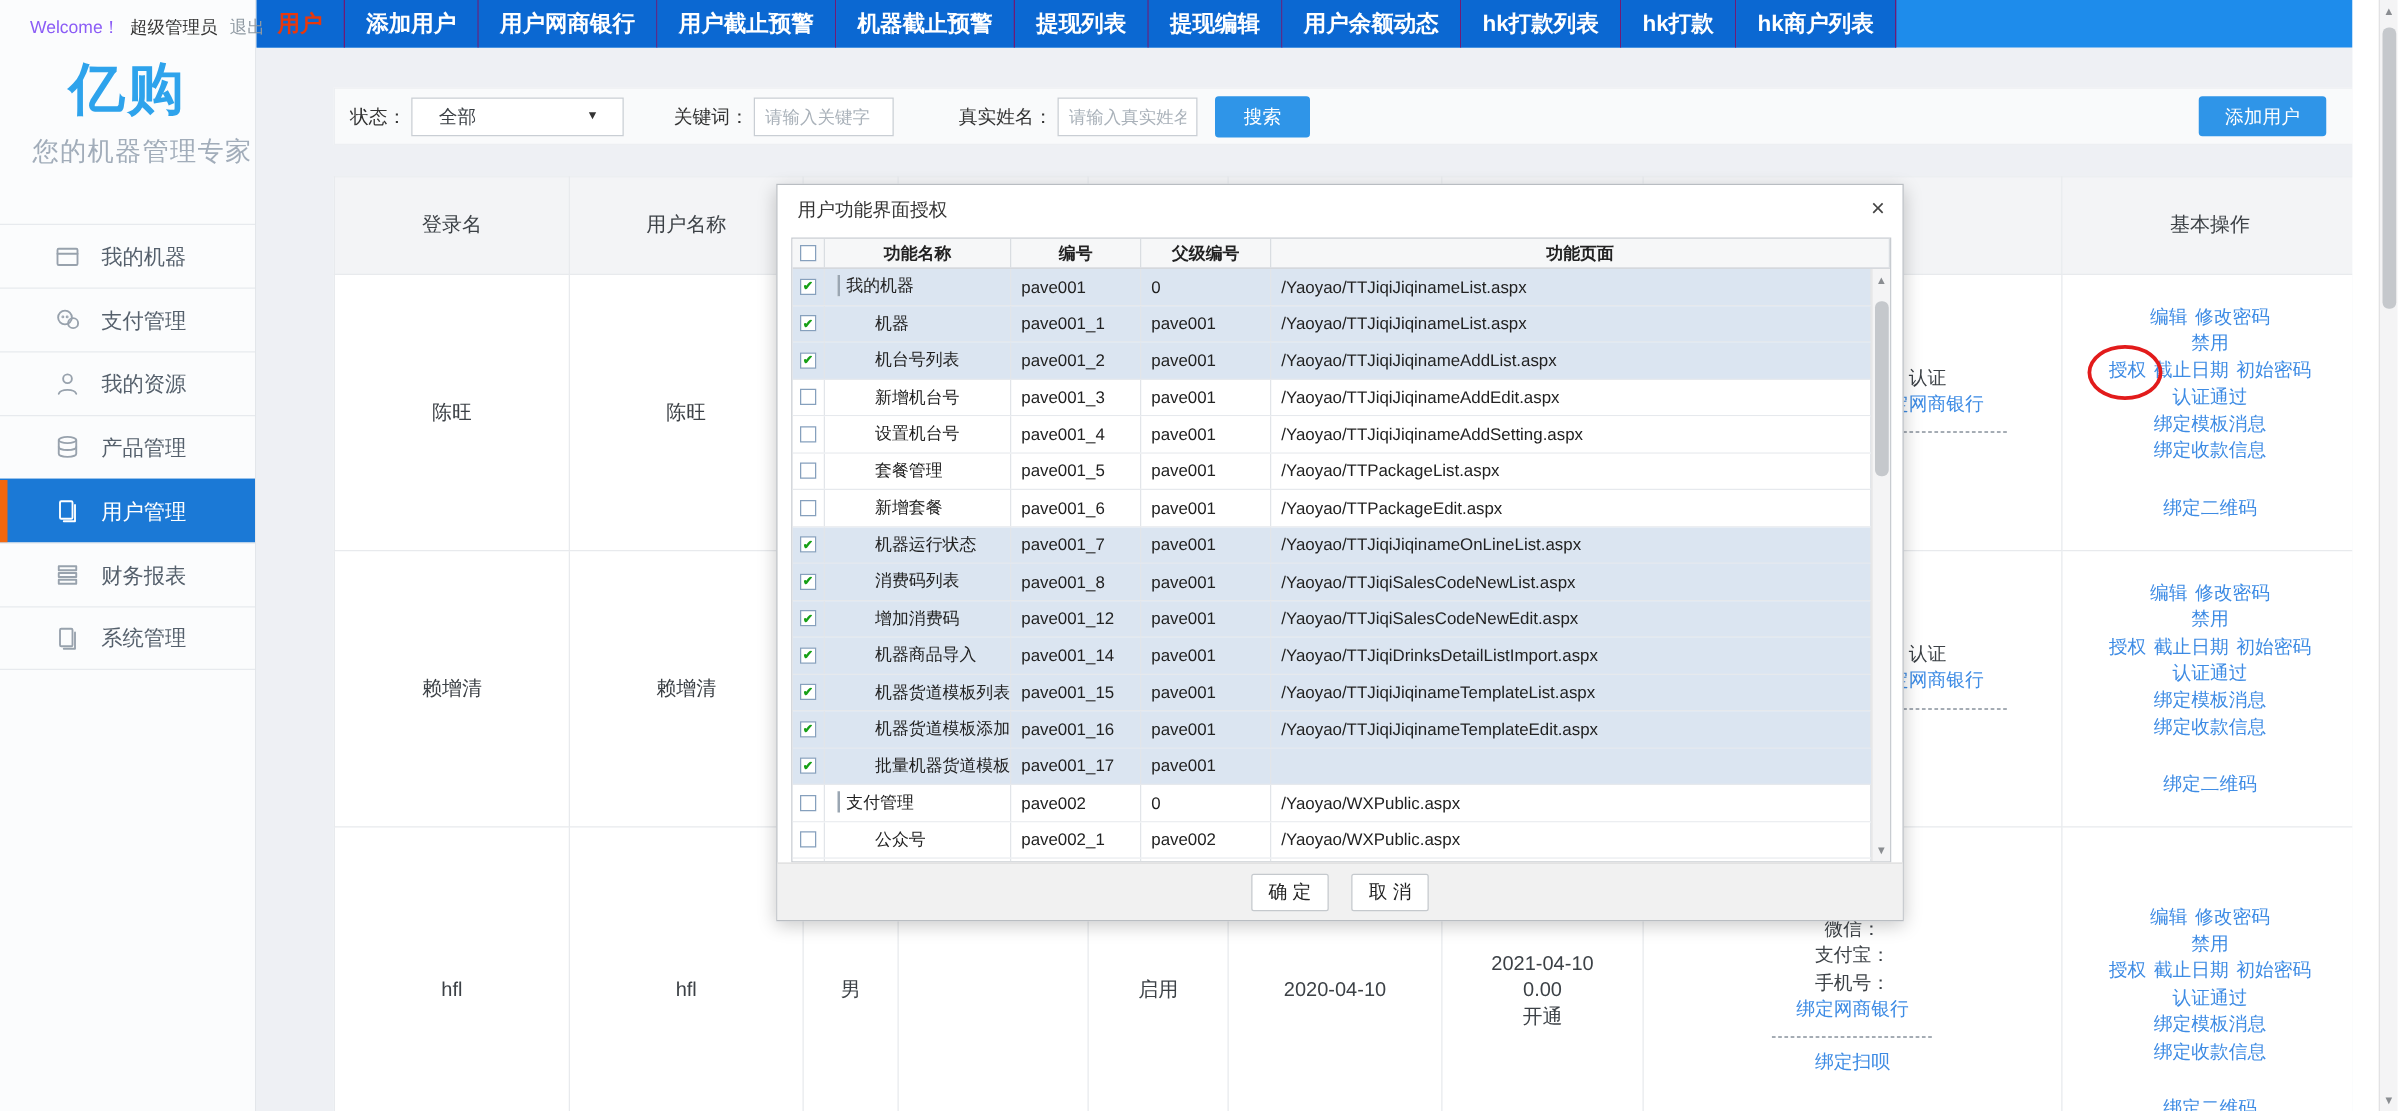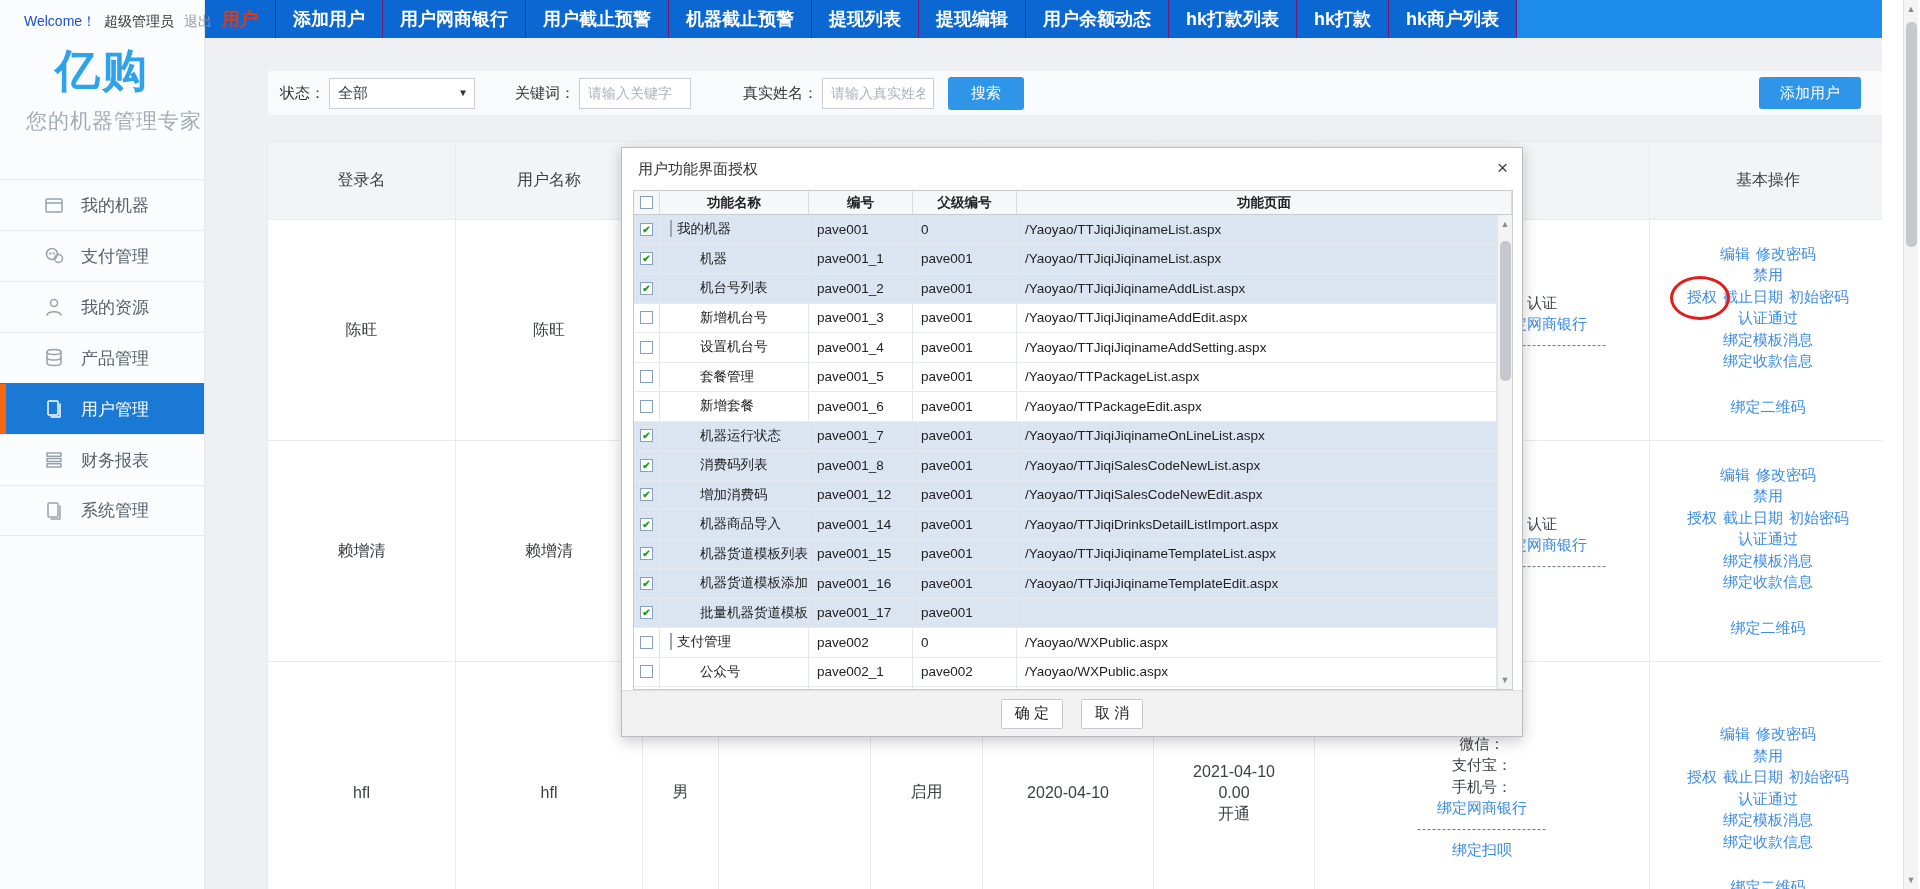--- a/index.html
+++ b/index.html
@@ -7,21 +7,21 @@
   body {
     position:relative;
     font-family:"Liberation Sans", sans-serif;
     background:#eef0f4;
     color:#3c4146;
   }
   
   #sidebar { position:absolute; left:0; top:0; width:205px; height:889px;
     background:#fbfcfd; border-right:1px solid #e3e6ea; z-index:2; }
   .welcome-row { padding-top:13px; text-align:center; font-size:14px; white-space:nowrap; }
-  .welcome-txt { color:#1d4ed8;margin-left:24px; }
+  .welcome-txt { color:#8b5cf6;margin-left:24px; }
   .admin-name { color:#333; margin-left:4px; }
   .logout-link { color:#909aa3; margin-left:6px; cursor:pointer; }
   .logo { text-align:center; margin-top:10px; font-size:45px; font-weight:900;
     color:#2ea3ec; letter-spacing:2px; }
   .slogan { text-align:center; margin-top:6px; font-size:21px; color:#a2adba; letter-spacing:1px;padding-left:24px; }
   #sidebar-menu { position:absolute; left:0; top:179px; width:100%; }
   .side-item { height:51px; display:flex; align-items:center; padding-left:42px;
     border-top:1px solid #e7eaee; color:#55606c; font-size:17px; cursor:pointer; position:relative; }
   .side-item:last-child { border-bottom:1px solid #e7eaee; }
   .side-item .icon { width:24px; height:24px; margin-right:15px; color:#98a2ad; display:inline-flex; }
@@ -35,23 +35,23 @@
   .nav-tab { background:#0b68d2; color:#fff; font-size:18px; font-weight:600;
     line-height:38px; padding:0 17px; border-right:1px solid #701a75;
     white-space:nowrap; cursor:pointer; }
   .nav-tab.active { color:#e8380d; }
   
   #content { position:absolute; left:205px; top:38px; width:1677px; height:851px; overflow:hidden; }
   
   #filter-bar { position:absolute; left:62px; top:32px; width:1620px; height:46px;
     background:#f9fafb; border:1px solid #edeff2; display:flex; align-items:center; }
   .fl-label { font-size:15px; color:#333; margin-left:12px; white-space:nowrap; }
-  .select-box { width:146px; height:31px; background:#fff; border:1px solid #c9ced4;
+  .select-box { width:170px; height:31px; background:#fff; border:1px solid #c9ced4;
     display:flex; align-items:center; justify-content:space-between;
-    padding:0 8px; font-size:15px; margin-left:4px; cursor:pointer;font-family:Liberation Mono, monospace; }
+    padding:0 21px; font-size:15px; margin-left:4px; cursor:pointer;font-family:Liberation Mono, monospace; }
   .select-caret { font-size:10px; color:#333; }
   .text-input { width:112px; height:31px; border:1px solid #c9ced4; background:#fff;
     font-size:14px; padding:0 8px; margin-left:4px; font-family:"Liberation Sans",sans-serif; color:#333; }
   .text-input::placeholder { color:#aab2ba; }
   .gap28 { width:28px; } .gap40 { width:40px; }
   .btn-blue { background:#2f95e8; color:#fff; border:none; font-size:15px;
     height:33px; border-radius:3px; cursor:pointer; font-family:Liberation Mono, monospace; }
   #search-btn { width:76px; margin-left:14px; }
   #add-user-btn { position:absolute; right:25px; top:6px; width:102px; height:32px; }
   

